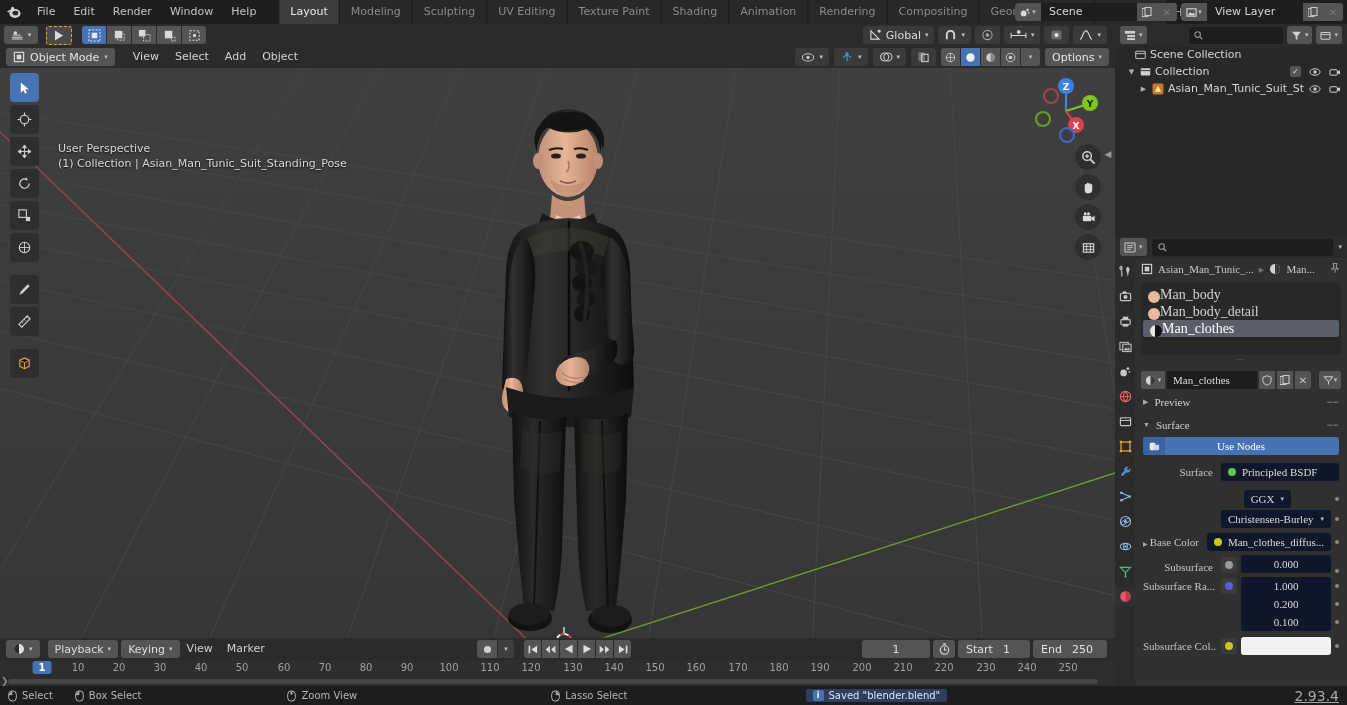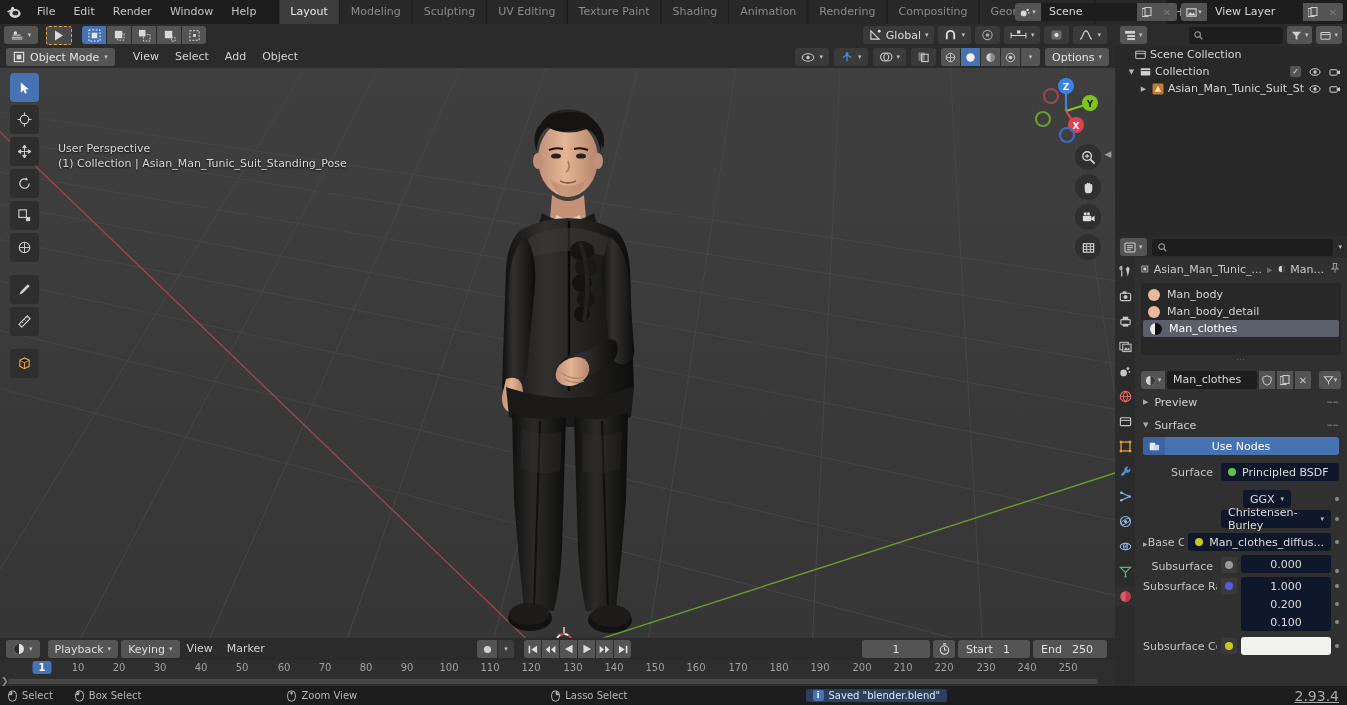--- a/index.html
+++ b/index.html
@@ -231,34 +231,34 @@
     position: absolute; left: 0; top: 22px; width: 20px; bottom: 0;
     background: #2b2b2b; display: flex; flex-direction: column; align-items: center;
     padding-top: 4px; gap: 6px;
   }
   .ptab {
     width: 20px; height: 19px; display: flex; align-items: center; justify-content: center;
   }
   .ptab.active { background: #303030; border-radius: 3px 0 0 3px; }
   .props-body {
     position: absolute; left: 20px; top: 22px; right: 0; bottom: 0;
-    background: #303030; overflow: hidden;
+    background: #303030; overflow: hidden; font-family: Liberation Serif, serif;
   }
   .breadcrumb {
     height: 22px; display: flex; align-items: center; gap: 5px; padding: 0 6px;
     font-size: 11px; color: #c8c8c8;
   }
   .pin { margin-left: auto; color: #9a9a9a; }
   .mat-list {
     margin: 3px 6px 0 6px; background: #282828; border-radius: 3px;
     height: 72px; position: relative; padding: 3px 0;
   }
   .mat-row {
-    height: 17px; display: flex; align-items: center; gap: 7px;
-    padding: 0 7px; font-size: 11px; color: #d2d2d2;
+    height: 17px; display: flex; align-items: flex-end; 
+    padding: 0 7px; font-size: 14px; color: #d2d2d2;
   }
   .mat-row.sel { background: #5a5f6b; color: #fff; margin: 0 2px; border-radius: 2px; }
   .sphere { width: 12px; height: 12px; border-radius: 50%; flex: 0 0 12px; }
   .mat-grip { text-align: center; color: #6e6e6e; font-size: 8px; letter-spacing: 2px; height: 12px; }
   .matname-row {
     display: flex; align-items: center; gap: 2px; margin: 4px 6px 0 6px;
   }
   .matname-icon {
     width: 24px; height: 18px; background: #545454; border-radius: 3px 0 0 3px;
     display: flex; align-items: center; justify-content: center; gap: 2px;

